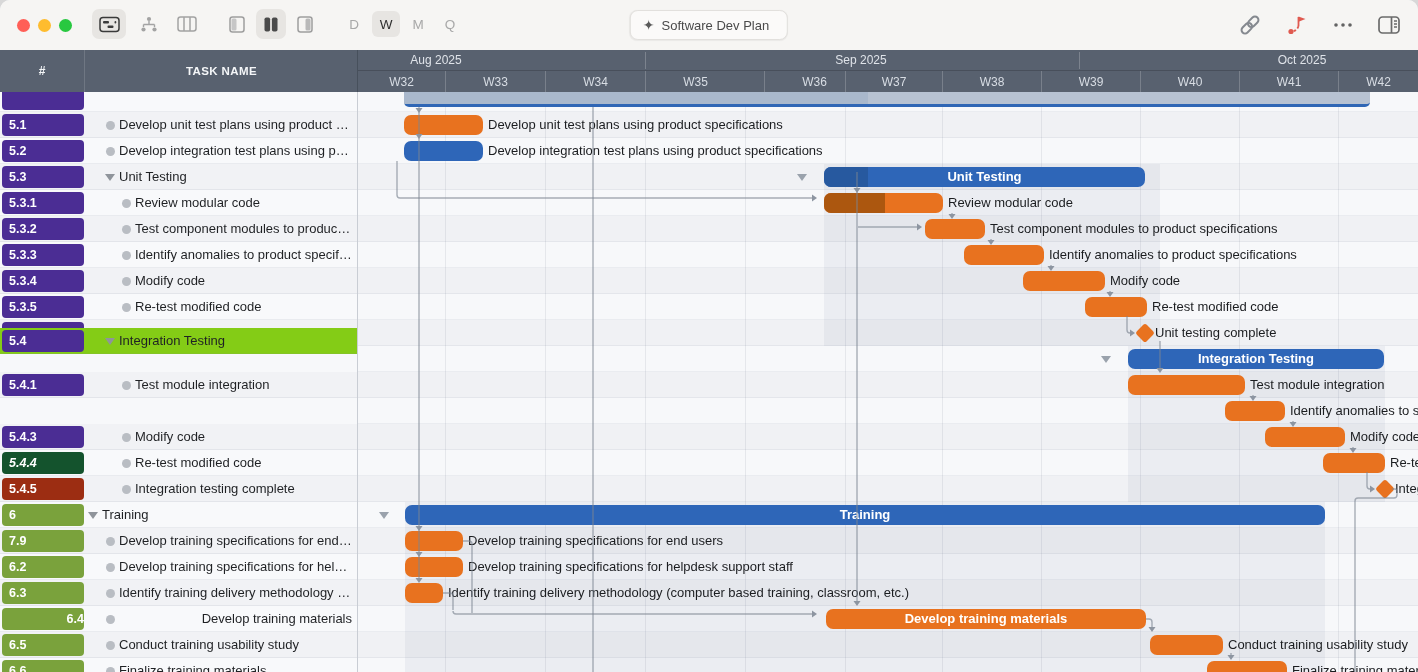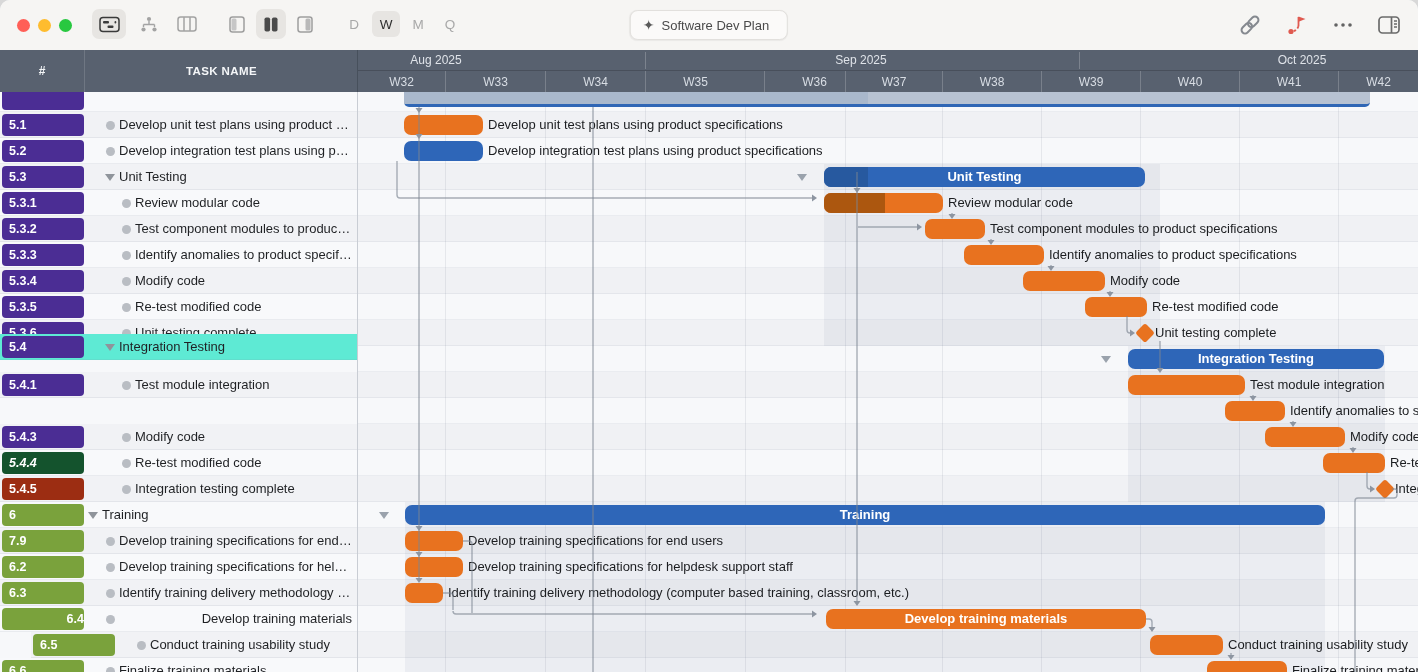--- a/index.html
+++ b/index.html
@@ -239,21 +239,21 @@
       <div class="t-row" style="top: 202px; background: rgb(248, 249, 251);">
         <div class="badge" style="background: rgb(75, 45, 148);">5.3.5</div>
         <div class="marker-dot" style="left: 122px;"></div>
         <div class="t-name" style="left: 135px; width: 217px;">Re-test modified code</div>
       </div>
       <div class="t-row" style="top: 228px; background: rgb(241, 242, 245);">
         <div class="badge" style="background: rgb(75, 45, 148);">5.3.6</div>
         <div class="marker-dot" style="left: 122px;"></div>
         <div class="t-name" style="left: 135px; width: 217px;">Unit testing complete</div>
       </div>
-      <div class="t-row" style="top: 242px; background: #5eead4;">
+      <div class="t-row" style="top: 236px; background: #84cc16;">
         <div class="badge" style="background: rgb(75, 45, 148);">5.4</div>
         <div class="marker-tri" style="left: 105px;"></div>
         <div class="t-name" style="left: 119px; width: 233px;">Integration Testing</div>
       </div>
       <div class="t-row" style="top: 280px; background: rgb(241, 242, 245);">
         <div class="badge" style="background: rgb(75, 45, 148);">5.4.1</div>
         <div class="marker-dot" style="left: 122px;"></div>
         <div class="t-name" style="left: 135px; width: 217px;">Test module integration</div>
       </div>
       <div class="t-row" style="top: 332px; background: rgb(241, 242, 245);">
@@ -289,21 +289,21 @@
       <div class="t-row" style="top: 488px; background: rgb(241, 242, 245);">
         <div class="badge" style="background: rgb(122, 162, 60);">6.3</div>
         <div class="marker-dot" style="left: 106px;"></div>
         <div class="t-name" style="left: 119px; width: 233px;">Identify training delivery methodology (computer based training, classroom, etc.)</div>
       </div>
       <div class="t-row" style="top: 514px; background: rgb(248, 249, 251); text-align: right;">
         <div class="badge" style="background: rgb(122, 162, 60);">6.4</div>
         <div class="marker-dot" style="left: 106px;"></div>
         <div class="t-name" style="left: 119px; width: 233px;">Develop training materials</div>
       </div>
-      <div class="t-row" style="top: 540px; background: rgb(241, 242, 245); margin-left: 31px;">
+      <div class="t-row" style="top: 540px; background: rgb(241, 242, 245);">
         <div class="badge" style="background: rgb(122, 162, 60);">6.5</div>
         <div class="marker-dot" style="left: 106px;"></div>
         <div class="t-name" style="left: 119px; width: 233px;">Conduct training usability study</div>
       </div>
       <div class="t-row" style="top: 566px; background: rgb(248, 249, 251);">
         <div class="badge" style="background: rgb(122, 162, 60);">6.6</div>
         <div class="marker-dot" style="left: 106px;"></div>
         <div class="t-name" style="left: 119px; width: 233px;">Finalize training materials</div>
       </div>
     </div>

